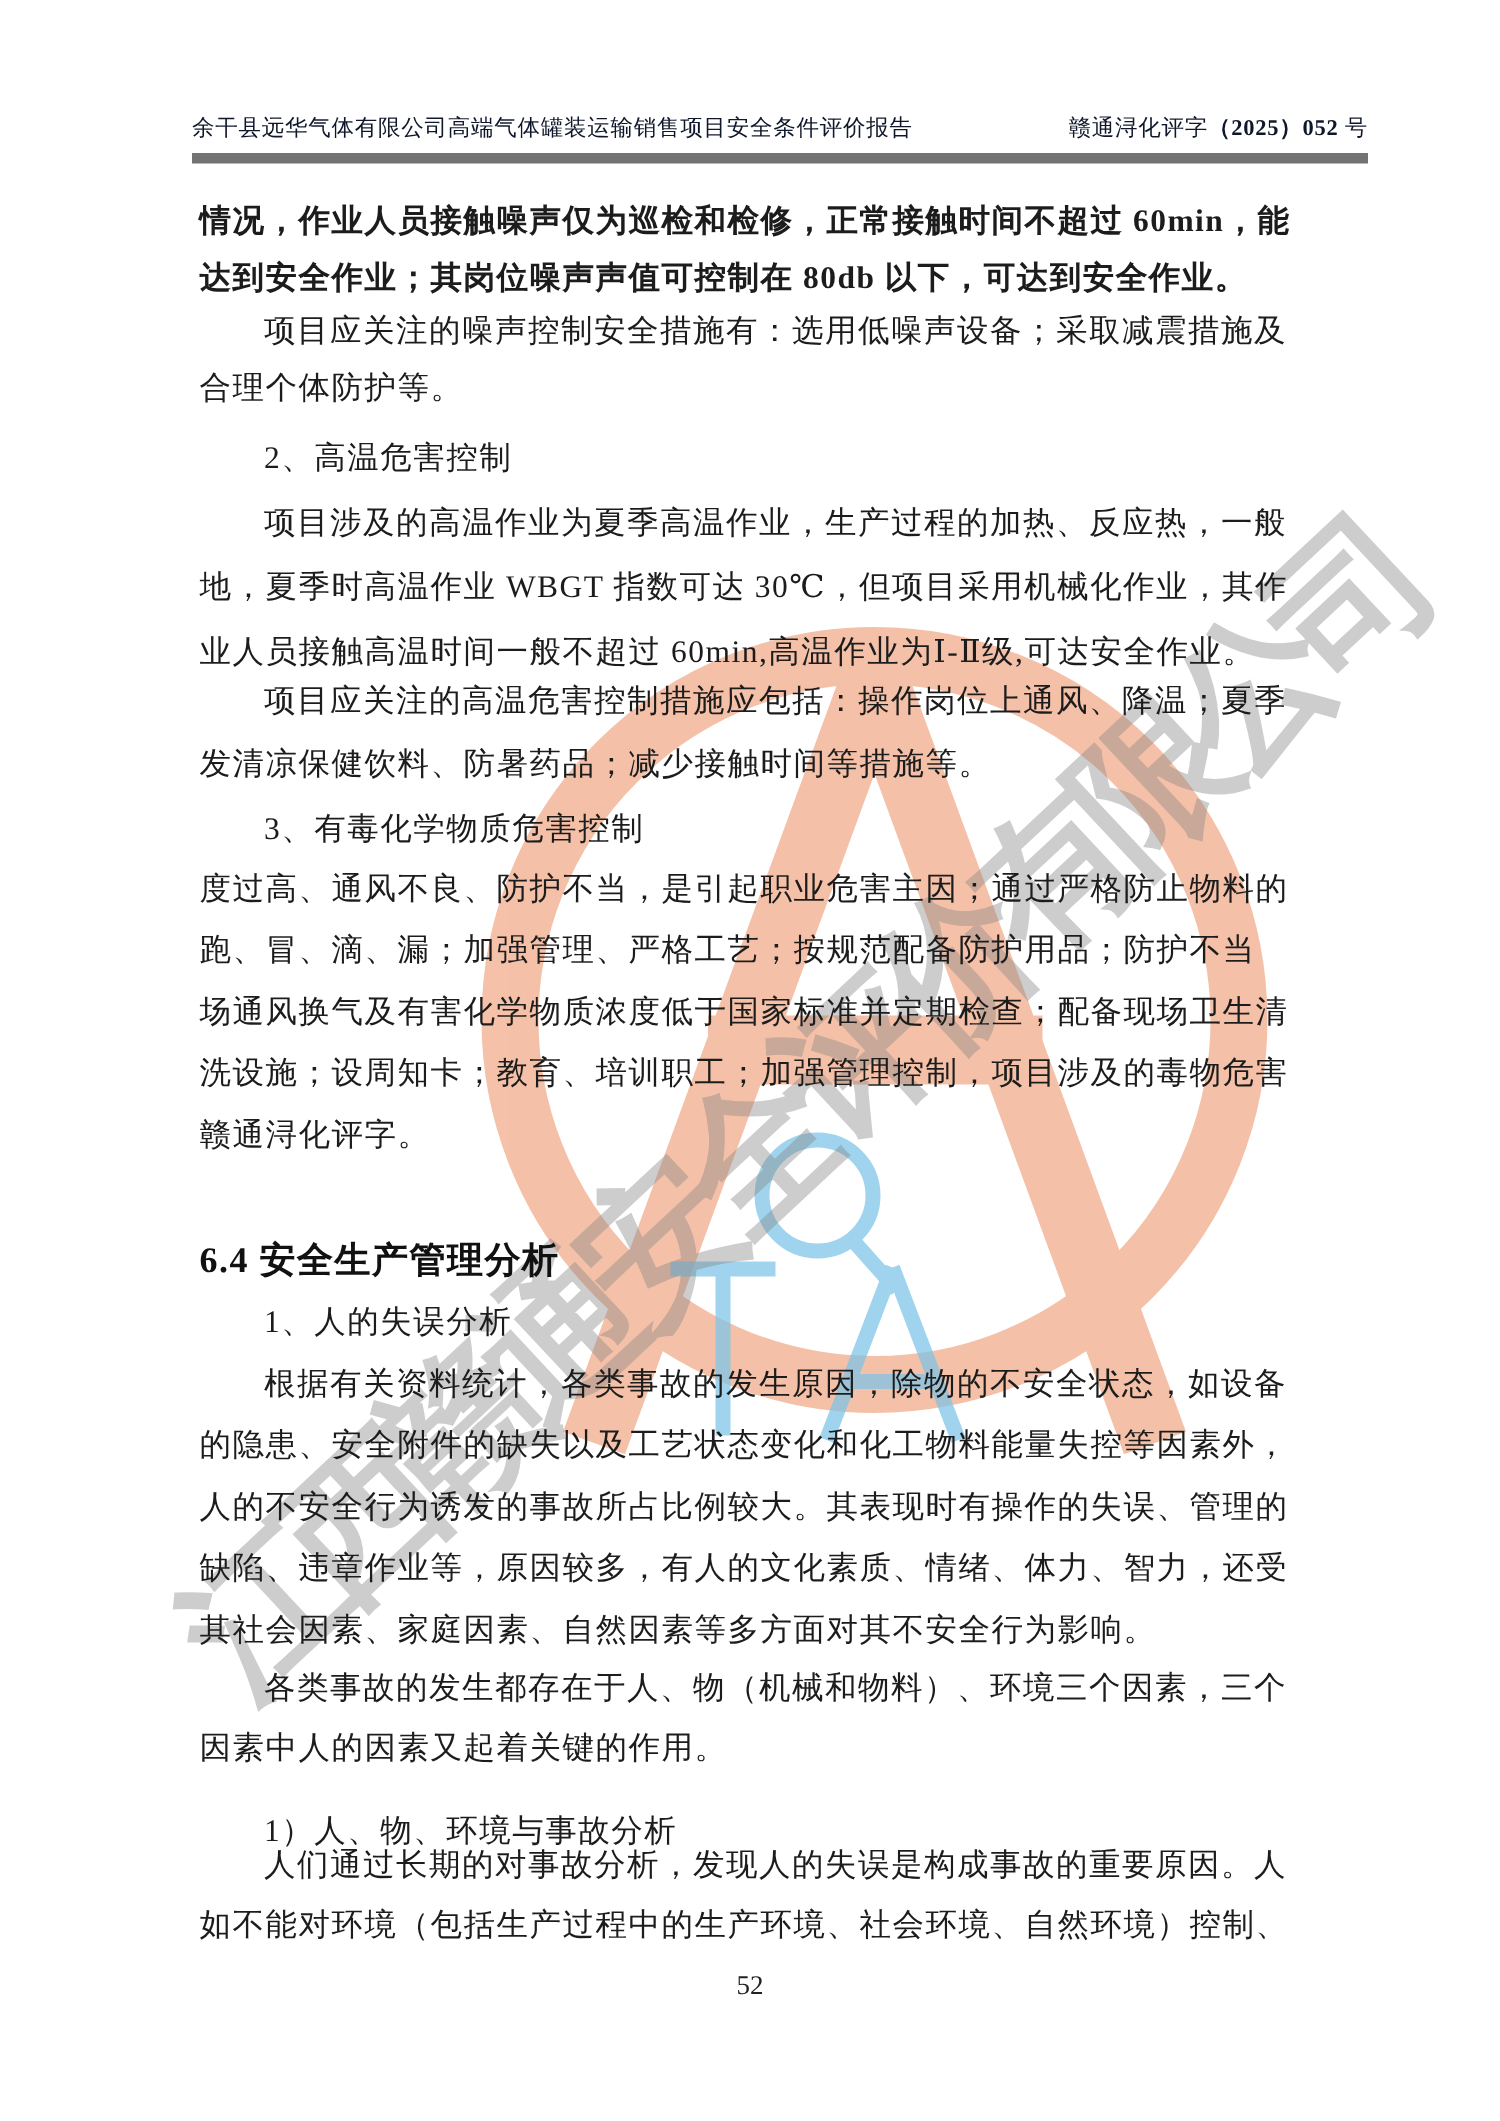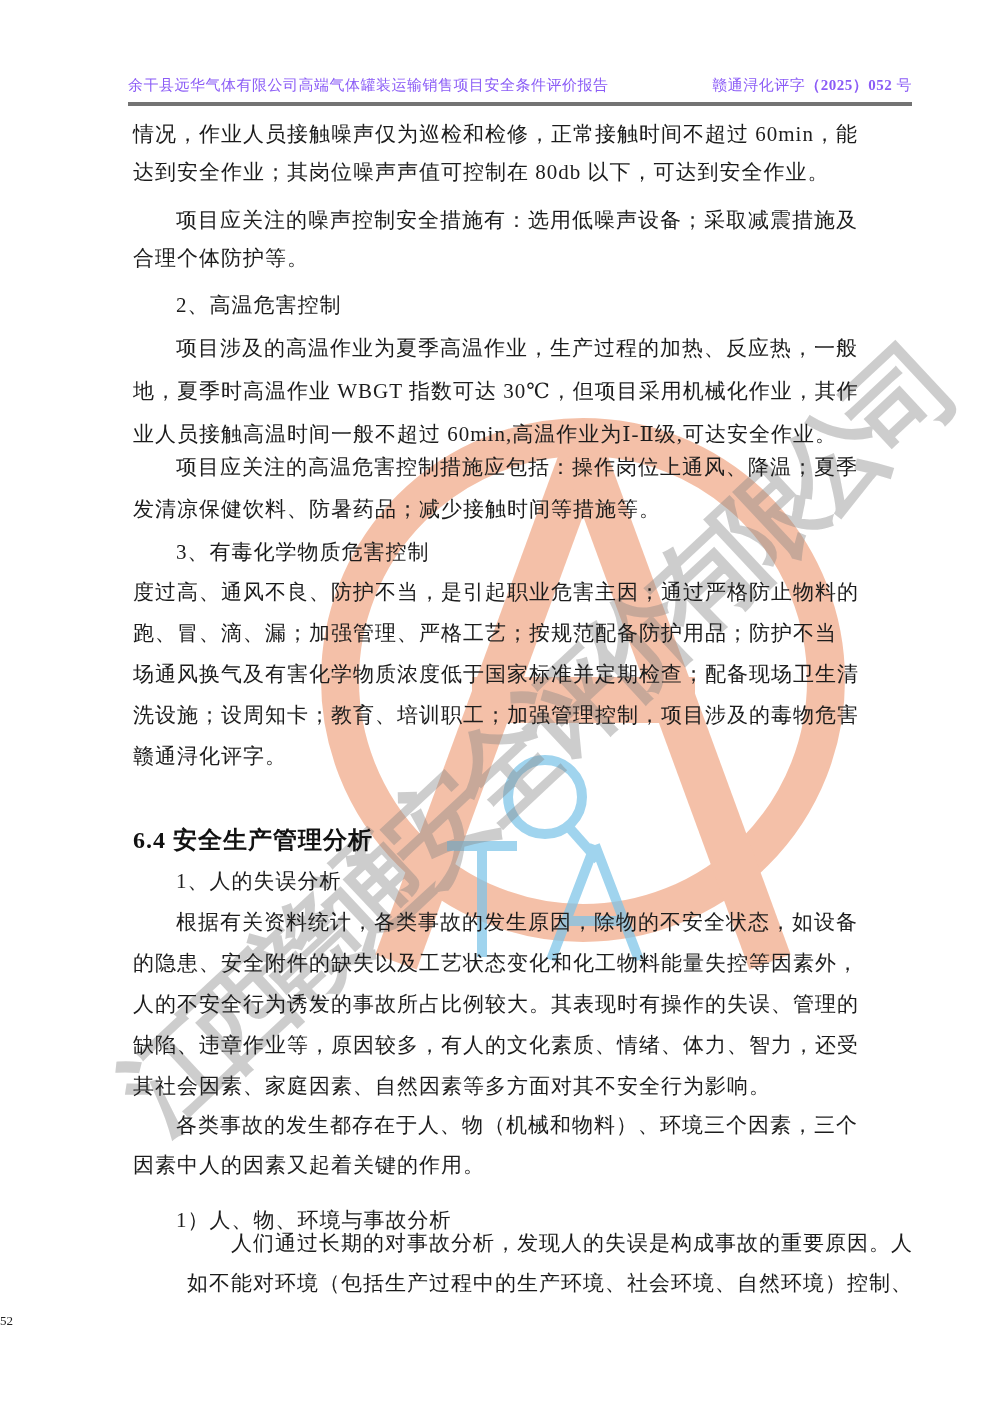--- a/index.html
+++ b/index.html
@@ -19,48 +19,48 @@
     position:absolute;left:140px;top:1040px;
     transform:rotate(-43deg);transform-origin:0 50%;
     font-size:104px;font-weight:700;letter-spacing:-14px;
     color:#858585;opacity:.40;white-space:nowrap;
     font-family:"Liberation Serif","DejaVu Serif",serif;
   }
   
   .hdr{
     position:absolute;left:128px;top:76px;width:784px;
     display:flex;justify-content:space-between;align-items:flex-end;
-    border-bottom:4px solid #737373;padding-bottom:7px;
-    font-size:15px;letter-spacing:.5px;color:#8b5cf6;
+    border-bottom:7px solid #737373;padding-bottom:7px;
+    font-size:15px;letter-spacing:.5px;color:#0f172a;
   }
   .hdr .docno{font-size:15px;}
   .hdr .docno .b{font-weight:700;font-family:"Liberation Serif","DejaVu Serif",serif;}
   
   .blk{position:absolute;left:133px;width:780px;font-size:21px;letter-spacing:1px;}
   .blk .ln{height:var(--lh,41px);line-height:1.32;white-space:nowrap;}
   .blk .ln.indent{text-indent:43px;}
-  #b0{top:121px;--lh:38px;}
+  #b0{top:134px;font-weight:bold;--lh:38px;}
   #b1{top:207px;--lh:38px;}
   #b2{top:292px;--lh:41px;}
   #b3{top:335px;--lh:43px;}
   #b4{top:454px;--lh:42px;}
   #b5{top:539px;--lh:41px;}
   #b6{top:579px;--lh:41px;}
   #b7{top:868px;--lh:41px;}
   #b8{top:909px;--lh:41px;}
   #b9{top:1112px;--lh:40px;}
   #b10{top:1193px;margin-top:14px;--lh:41px;}
-  #b11{top:1230px;text-align:right;--lh:40px;}
+  #b11{top:1230px;--lh:40px;}
   .sec-hdr{
     position:absolute;left:133px;top:824px;width:780px;
     font-size:24px;font-weight:700;letter-spacing:1px;color:#111;
   }
   .pageno{
     position:absolute;left:0;top:1313px;width:100%;
-    font-size:13px;color:#222;
+    text-align:center;font-size:18px;color:#222;
   }
 </style>
 </head>
 <body>
 
 <div class="page">
 
   <div class="wm-layer">
     <svg class="wm-svg" width="1000" height="1414" viewBox="0 0 1000 1414">
       <g stroke="#f3b699" fill="none" opacity="0.85">

